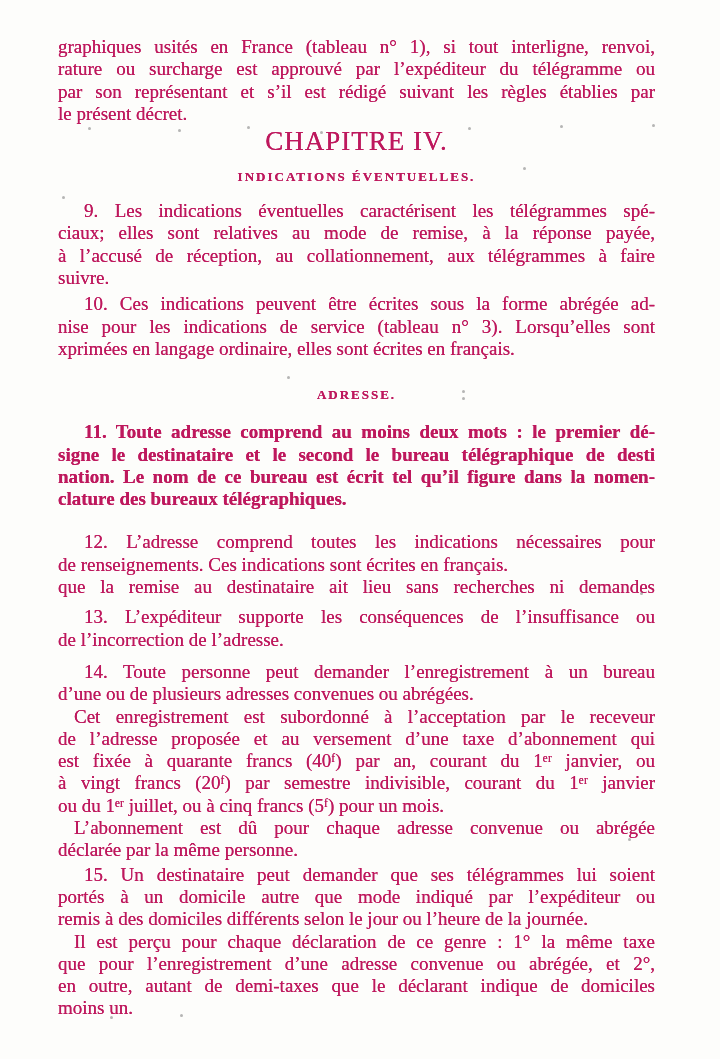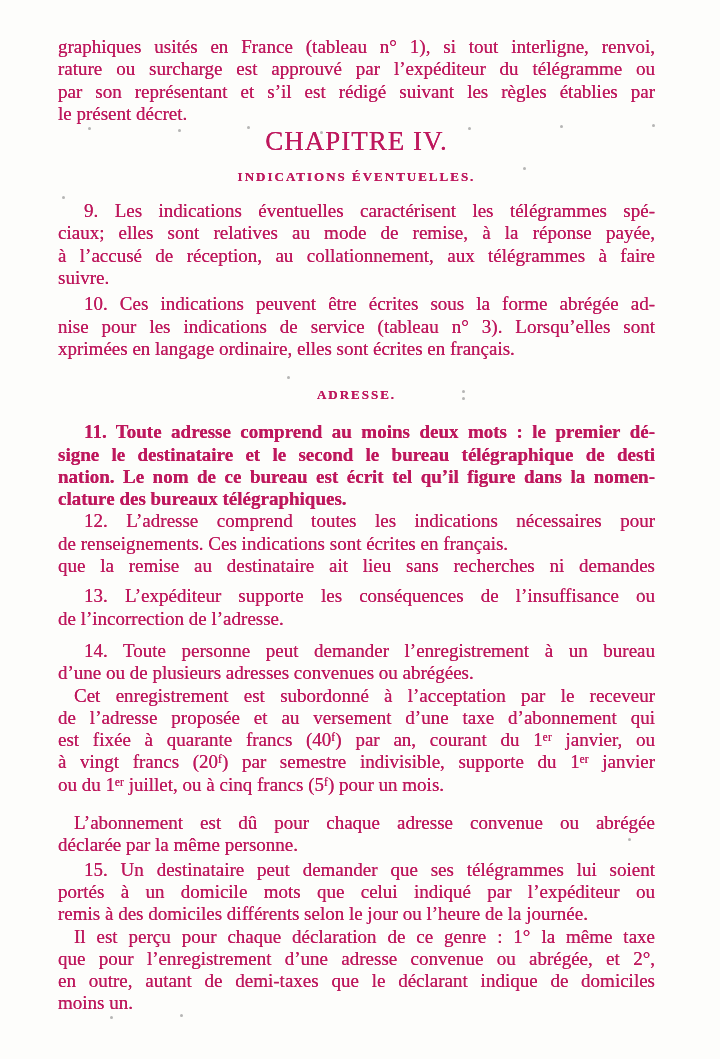--- a/index.html
+++ b/index.html
@@ -45,25 +45,25 @@
     font-weight: bold;
     letter-spacing: 2px;
     text-align: center;
     text-shadow: 0 0 0.3px currentColor;
   }
   #hind { margin-top: 16px; }
   #hadr { margin-top: 27px; }
   #p9   { margin-top: 15px; }
   #p10  { margin-top: 4px; }
   #p11  { margin-top: 18px; font-weight: bold; }
-  #p12  { margin-top: 0; }
+  #p12  { margin-top: 21px; }
   #p13  { margin-top: 8px; }
   #p14a { margin-top: 10px; }
   #p14b { margin-top: 0; }
-  #p14c { margin-top: 16px; }
+  #p14c { margin-top: 0; }
   #p15a { margin-top: 2px; }
   #p15b { margin-top: 0; }
 
   .speck {
     position: absolute;
     width: 3px; height: 3px;
     border-radius: 50%;
     background: #6e6e6e;
     opacity: 0.5;
   }
@@ -121,32 +121,32 @@
 
     <div class="para" id="p14a">
       <div class="line ind">14. Toute personne peut demander l’enregistrement à un bureau</div>
       <div class="line end">d’une ou de plusieurs adresses convenues ou abrégées.</div>
     </div>
 
     <div class="para" id="p14b">
       <div class="line ind2">Cet enregistrement est subordonné à l’acceptation par le receveur</div>
       <div class="line">de l’adresse proposée et au versement d’une taxe d’abonnement qui</div>
       <div class="line">est fixée à quarante francs (40ᶠ) par an, courant du 1ᵉʳ janvier, ou</div>
-      <div class="line">à vingt francs (20ᶠ) par semestre indivisible, supporte du 1ᵉʳ janvier</div>
+      <div class="line">à vingt francs (20ᶠ) par semestre indivisible, courant du 1ᵉʳ janvier</div>
       <div class="line end">ou du 1ᵉʳ juillet, ou à cinq francs (5ᶠ) pour un mois.</div>
     </div>
 
     <div class="para" id="p14c">
       <div class="line ind2">L’abonnement est dû pour chaque adresse convenue ou abrégée</div>
       <div class="line end">déclarée par la même personne.</div>
     </div>
 
     <div class="para" id="p15a">
       <div class="line ind">15. Un destinataire peut demander que ses télégrammes lui soient</div>
-      <div class="line">portés à un domicile mots que celui indiqué par l’expéditeur ou</div>
+      <div class="line">portés à un domicile autre que mode indiqué par l’expéditeur ou</div>
       <div class="line end">remis à des domiciles différents selon le jour ou l’heure de la journée.</div>
     </div>
 
     <div class="para" id="p15b">
       <div class="line ind2">Il est perçu pour chaque déclaration de ce genre : 1° la même taxe</div>
       <div class="line">que pour l’enregistrement d’une adresse convenue ou abrégée, et 2°,</div>
       <div class="line">en outre, autant de demi-taxes que le déclarant indique de domiciles</div>
       <div class="line end">moins un.</div>
     </div>
 

